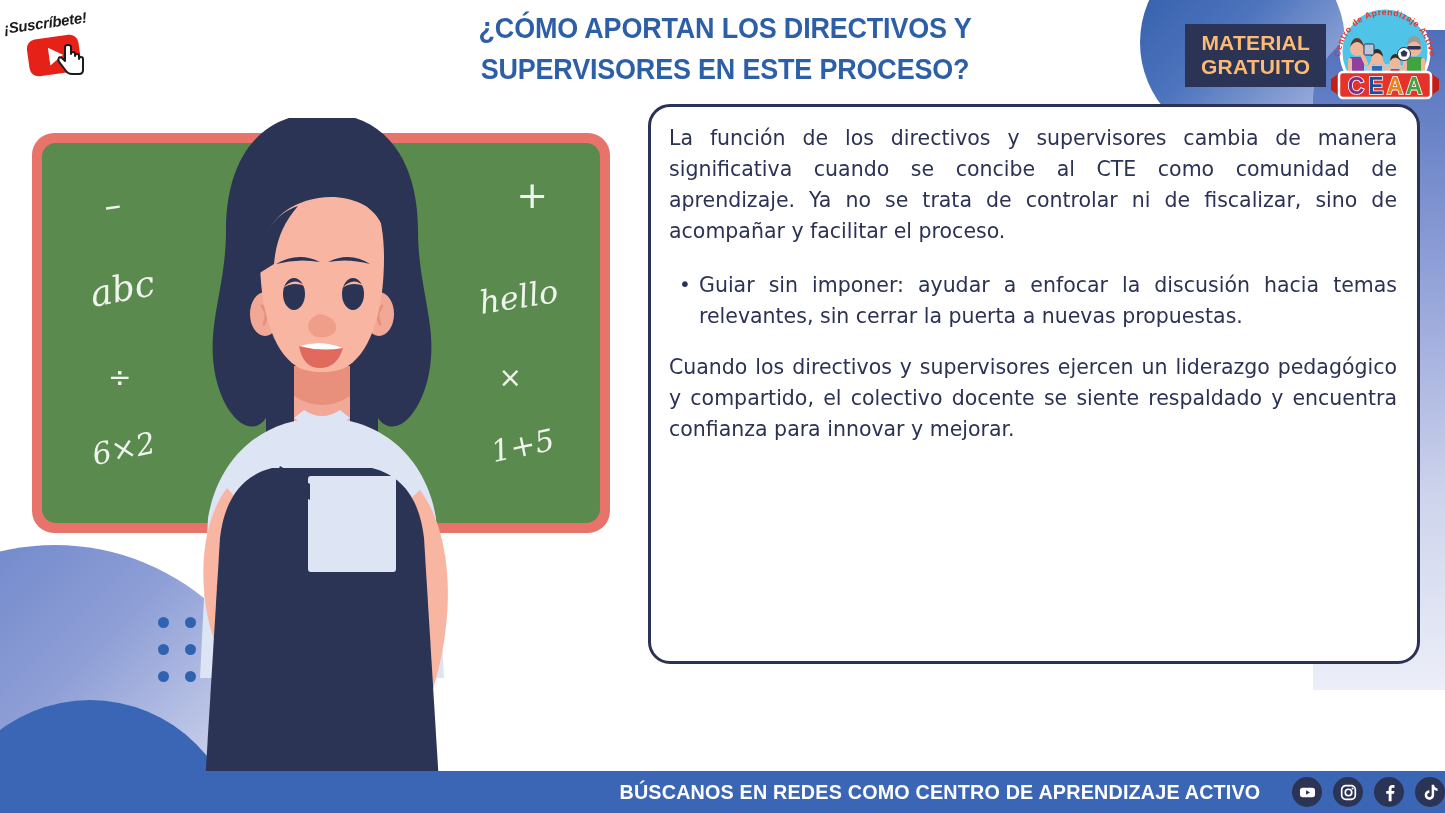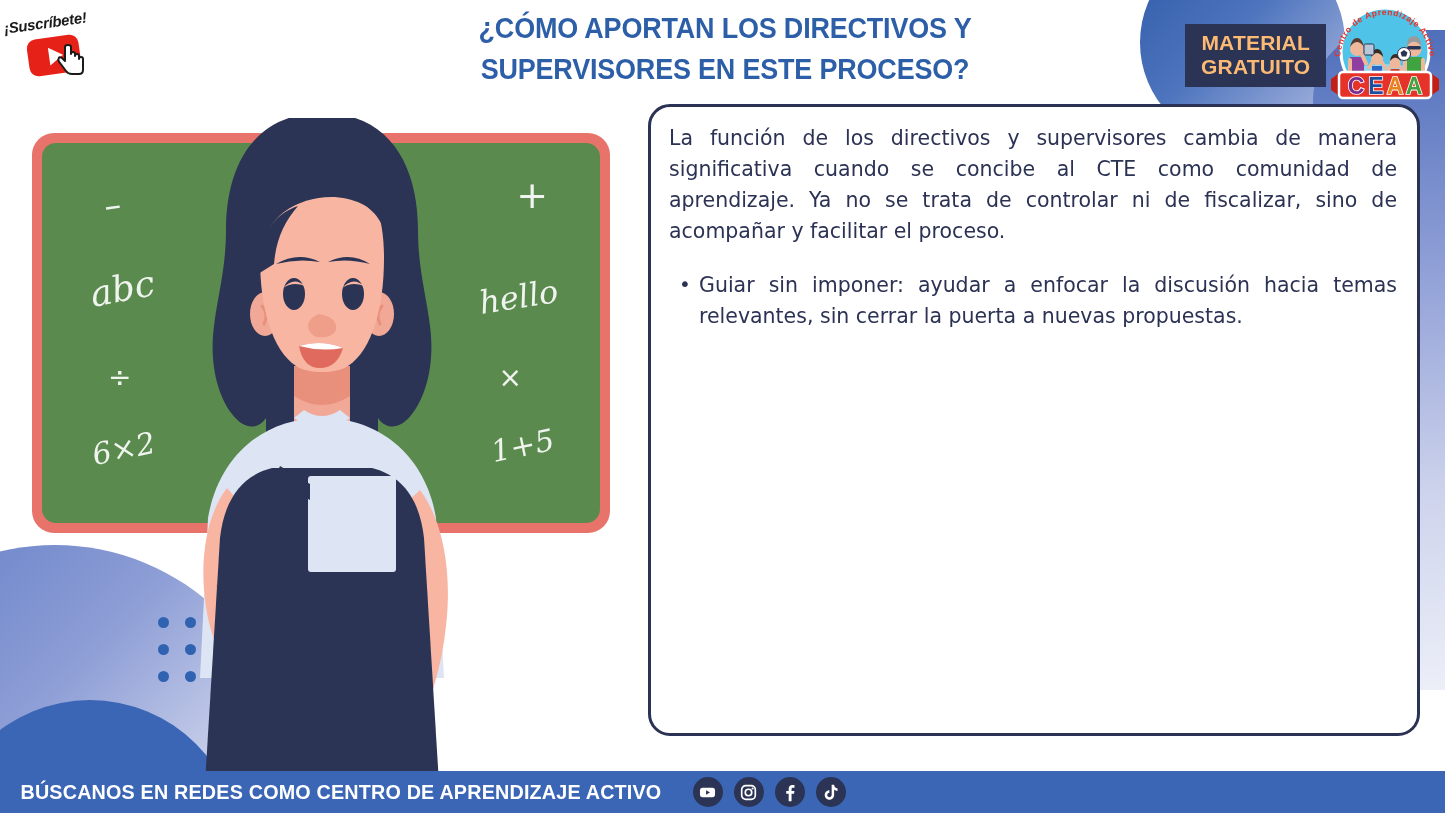--- a/index.html
+++ b/index.html
@@ -144,21 +144,21 @@
   #chalk-divide{ left: 66px; top: 218px; font-size: 28px; }
   #chalk-times { right: 78px; top: 218px; font-size: 28px; }
   #chalk-6x2   { left: 50px; top: 288px; font-size: 30px; font-style: italic; transform: rotate(-12deg); font-family: "DejaVu Serif", serif; }
   #chalk-1p5   { right: 46px; top: 285px; font-size: 30px; font-style: italic; transform: rotate(-12deg); font-family: "DejaVu Serif", serif; }
 
   #teacher { position: absolute; left: 0; top: 0; width: 600px; height: 660px; }
 
   
   #content-box {
     position: absolute; left: 648px; top: 104px;
-    width: 772px; height: 632px;
+    width: 772px; height: 560px;
     background: #ffffff;
     border: 3px solid #2b3254;
     border-radius: 22px;
     padding: 16px 20px 14px 18px;
   }
   #content-inner {
     color: #2b3254;
     font-size: 20.5px;
     line-height: 1.52;
     text-align: justify;
@@ -179,21 +179,21 @@
     content: "\2022";
     position: absolute; left: 10px; top: -1px;
     font-size: 20px; color: #2b3254;
   }
 
   
   #footer-bar {
     position: absolute; left: 0; bottom: 0;
     width: 1445px; height: 42px;
     background: #3b66b5;
-    display: flex; align-items: center; justify-content: flex-start;
+    display: flex; align-items: center; justify-content: flex-end;
     gap: 11px;
   }
   #footer-text {
     color: #ffffff;
     font-weight: 700;
     font-size: 21px;
     letter-spacing: 0.2px;
     transform: scaleX(0.94);
     transform-origin: center;
     white-space: nowrap;
@@ -392,20 +392,21 @@
       <path d="M272 300 q28 22 56 0 l-10 -8 q-18 12 -36 0 Z" fill="#dde5f5"></path>
     </svg>
   </div>
 
   <div id="content-box">
     <div id="content-inner">
       <p id="intro-paragraph">La función de los directivos y supervisores cambia de manera significativa cuando se concibe al CTE como comunidad de aprendizaje. Ya no se trata de controlar ni de fiscalizar, sino de acompañar y facilitar el proceso.</p>
       <ul id="bullet-list">
         <li>Guiar sin imponer: ayudar a enfocar la discusión hacia temas relevantes, sin cerrar la puerta a nuevas propuestas.</li>
       </ul>
+      <p id="closing-paragraph">Cuando los directivos y supervisores ejercen un liderazgo pedagógico y compartido, el colectivo docente se siente respaldado y encuentra confianza para innovar y mejorar.</p>
     </div>
   </div>
 
   <div id="footer-bar">
     <span id="footer-text">BÚSCANOS EN REDES COMO CENTRO DE APRENDIZAJE ACTIVO</span>
 
     <span class="social-icon">
       <svg viewBox="0 0 24 24" width="19" height="19">
         <rect x="2.5" y="6" width="19" height="12" rx="3.4" fill="#ffffff"></rect>
         <path d="M10.2 9.2 L15.2 12 L10.2 14.8 Z" fill="#2b3454"></path>

